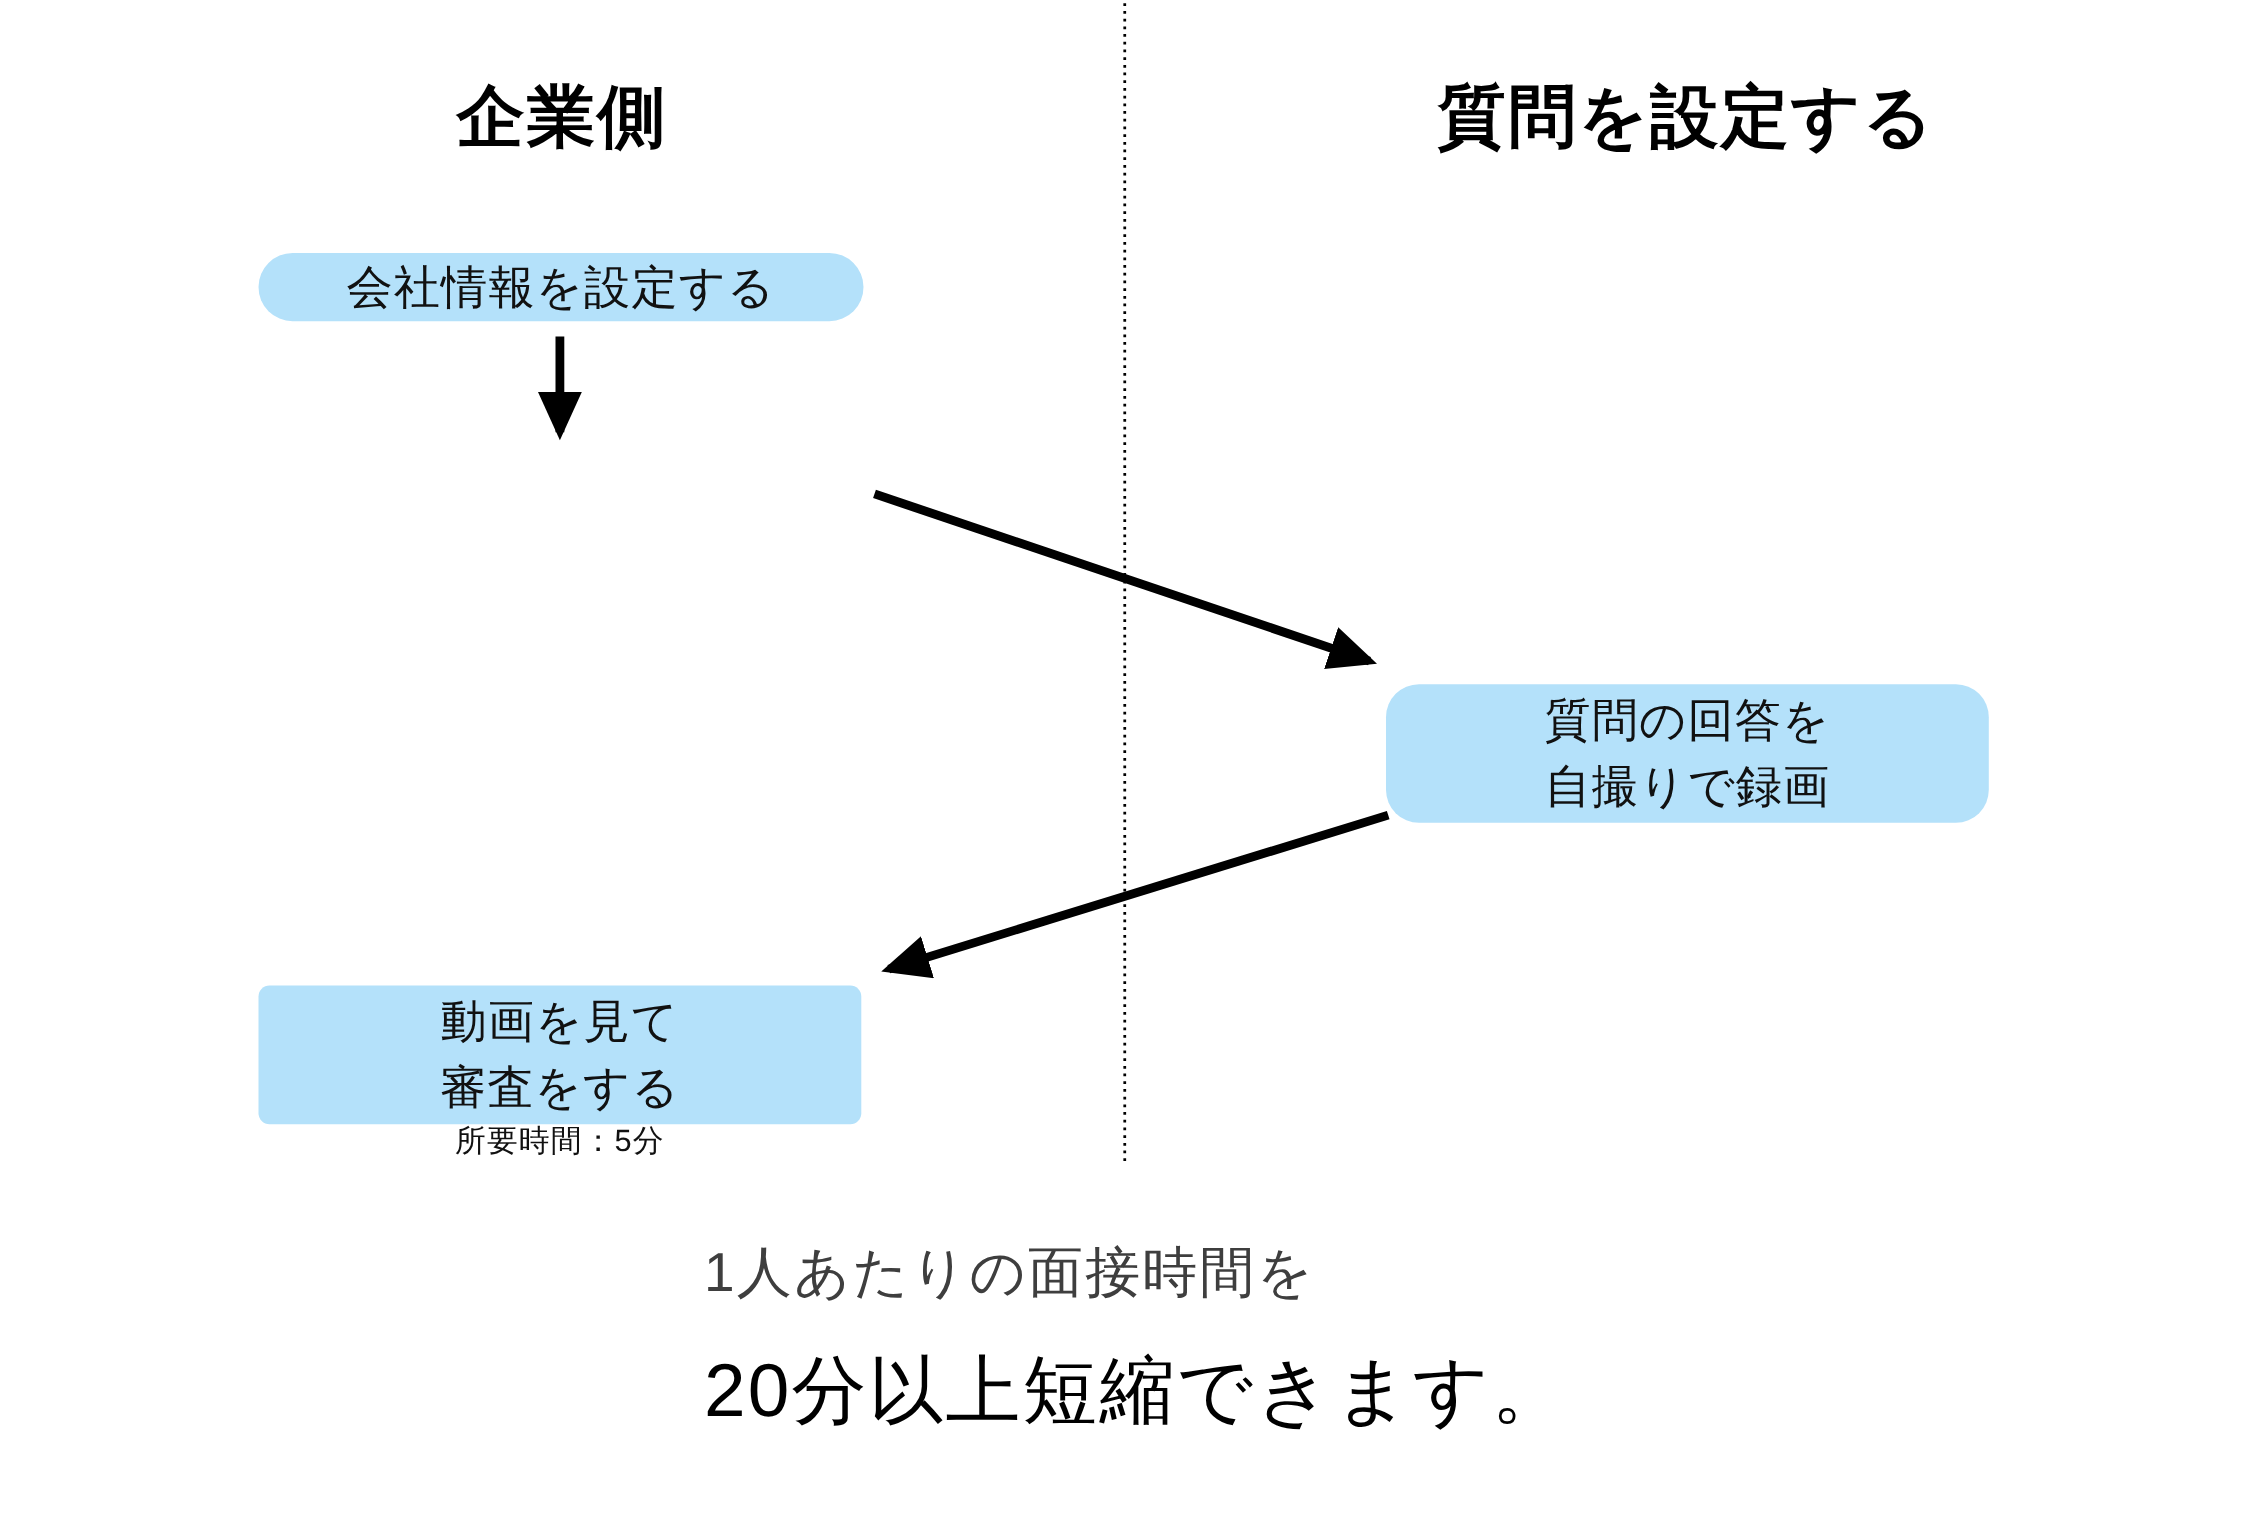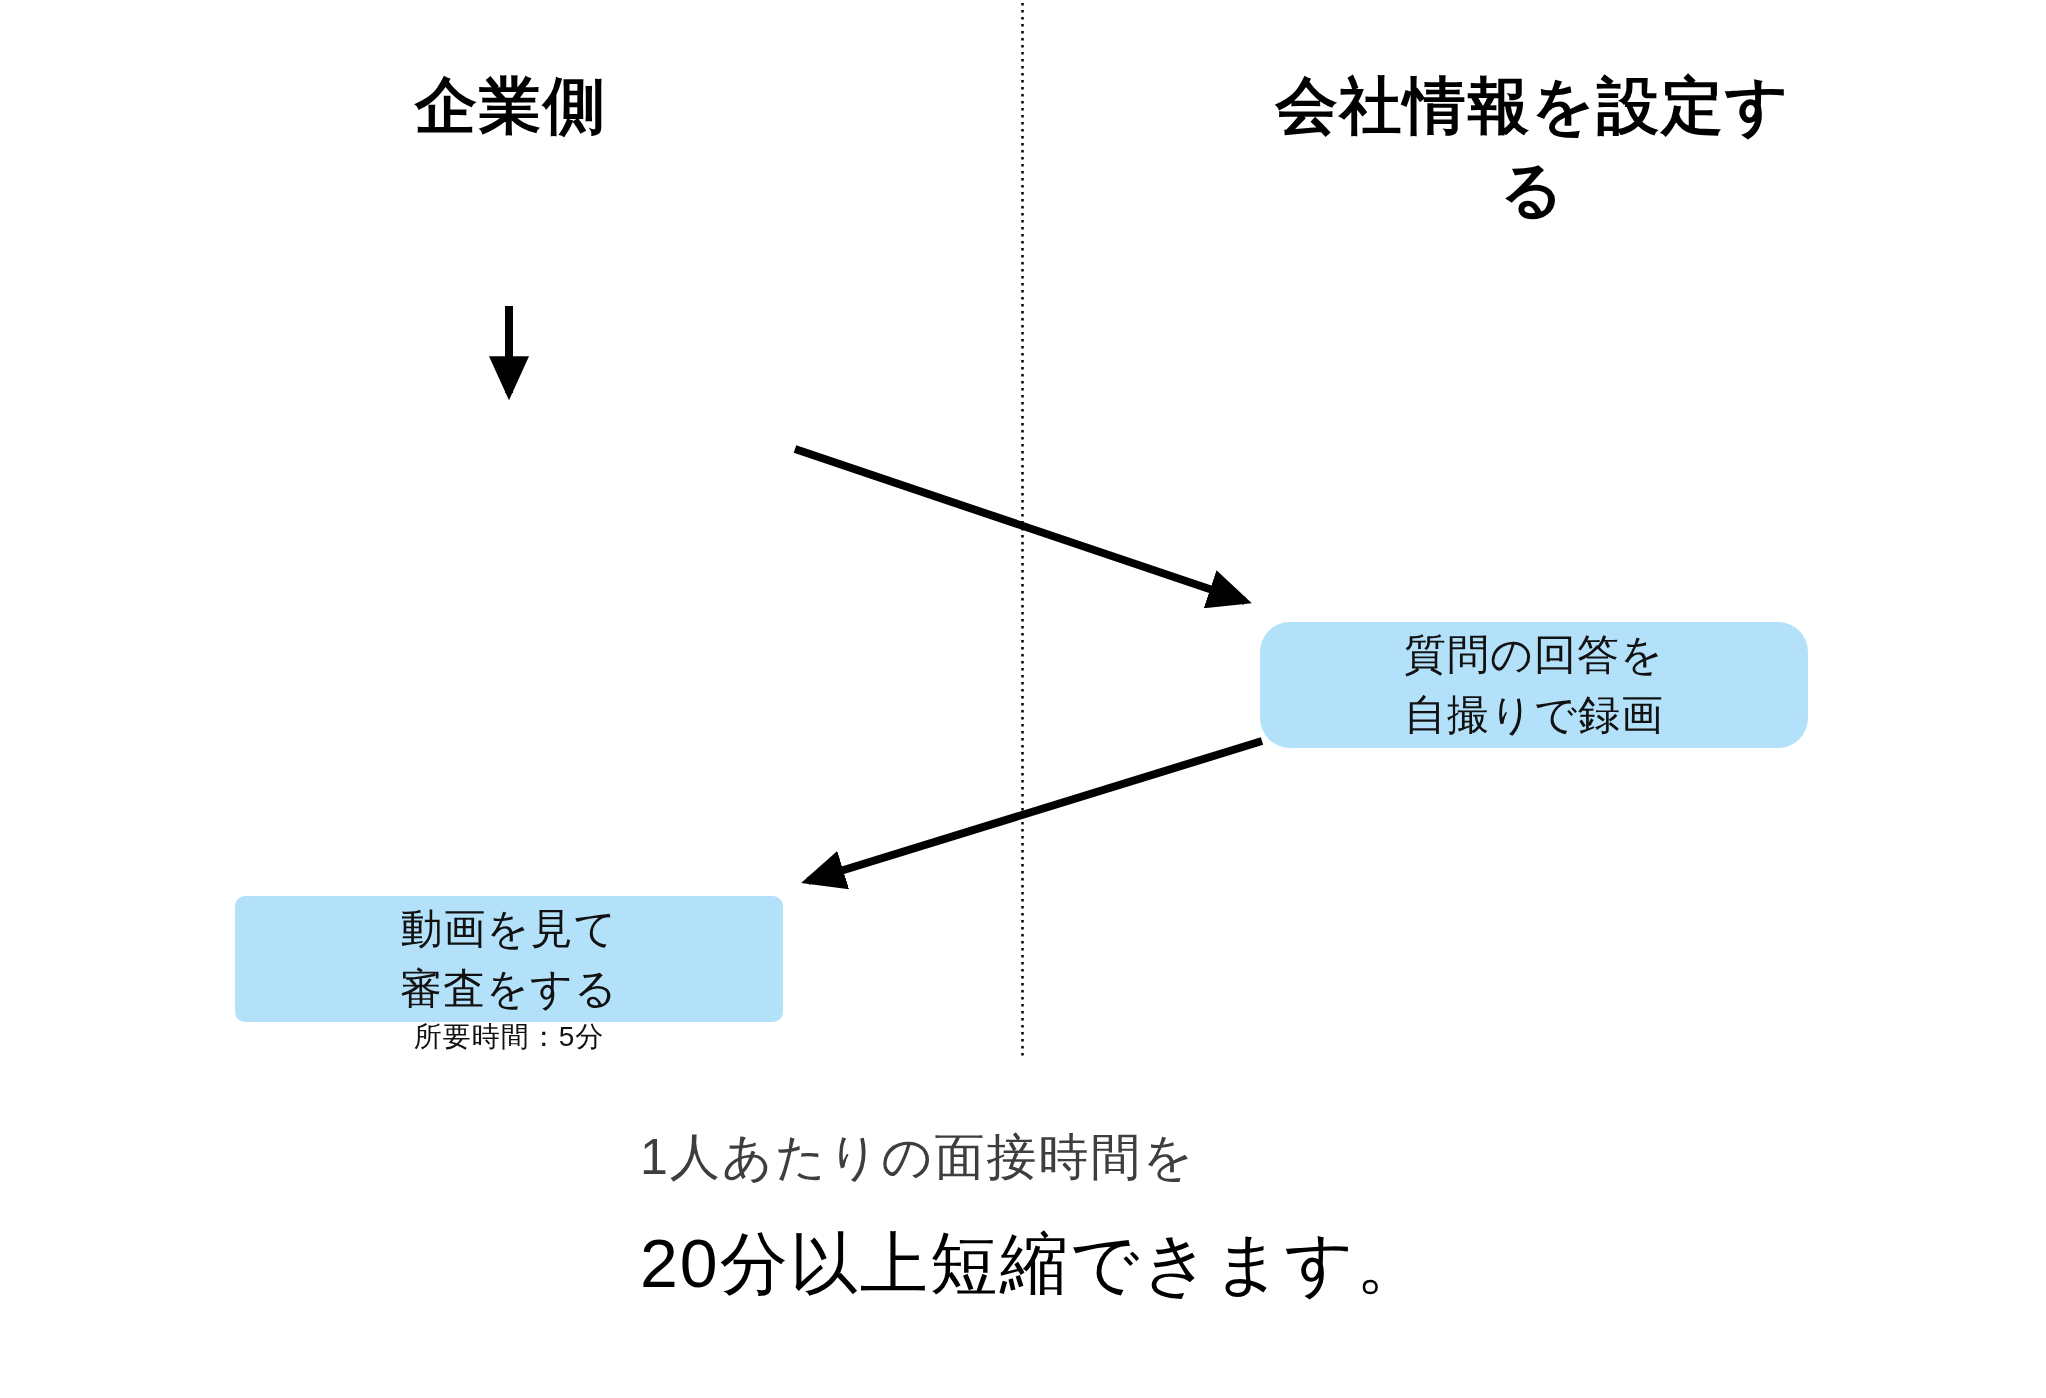--- a/index.html
+++ b/index.html
@@ -73,22 +73,25 @@
 
     <line x1="509" y1="306" x2="509" y2="393" stroke-width="8" marker-end="url(#ah)" stroke="#000000"></line>
 
     <line x1="795" y1="449" x2="1245" y2="601" stroke-width="8" marker-end="url(#ah)" stroke="#000000"></line>
 
     <line x1="1262" y1="741" x2="808" y2="881" stroke-width="8" marker-end="url(#ah)" stroke="#000000"></line>
   </svg>
 
   <div class="abs col-title" style="left:231px; top:64px;">企業側</div>
 
-  <div class="abs col-title" style="left:1253px; top:64px;">会社情報を設定する</div>
+  <div class="abs col-title" style="left:1253px; top:64px;">質問を設定する</div>
 
+  <div class="abs node node-1line" style="left: 235px; top: 230px; background-color: rgb(180, 225, 250);">
+    <span>会社情報を設定する</span>
+  </div>
 
 
   <div class="abs node node-2line" style="left: 1260px; top: 610px; background-color: rgb(180, 225, 250);">
     <span>質問の回答を</span>
     <span>自撮りで録画</span>
   </div>
 
   <div class="abs node node-2line" style="left: 235px; top: 884px; background-color: rgb(180, 225, 250); border-radius: 10px;">
     <span>動画を見て</span>
     <span>審査をする</span>

